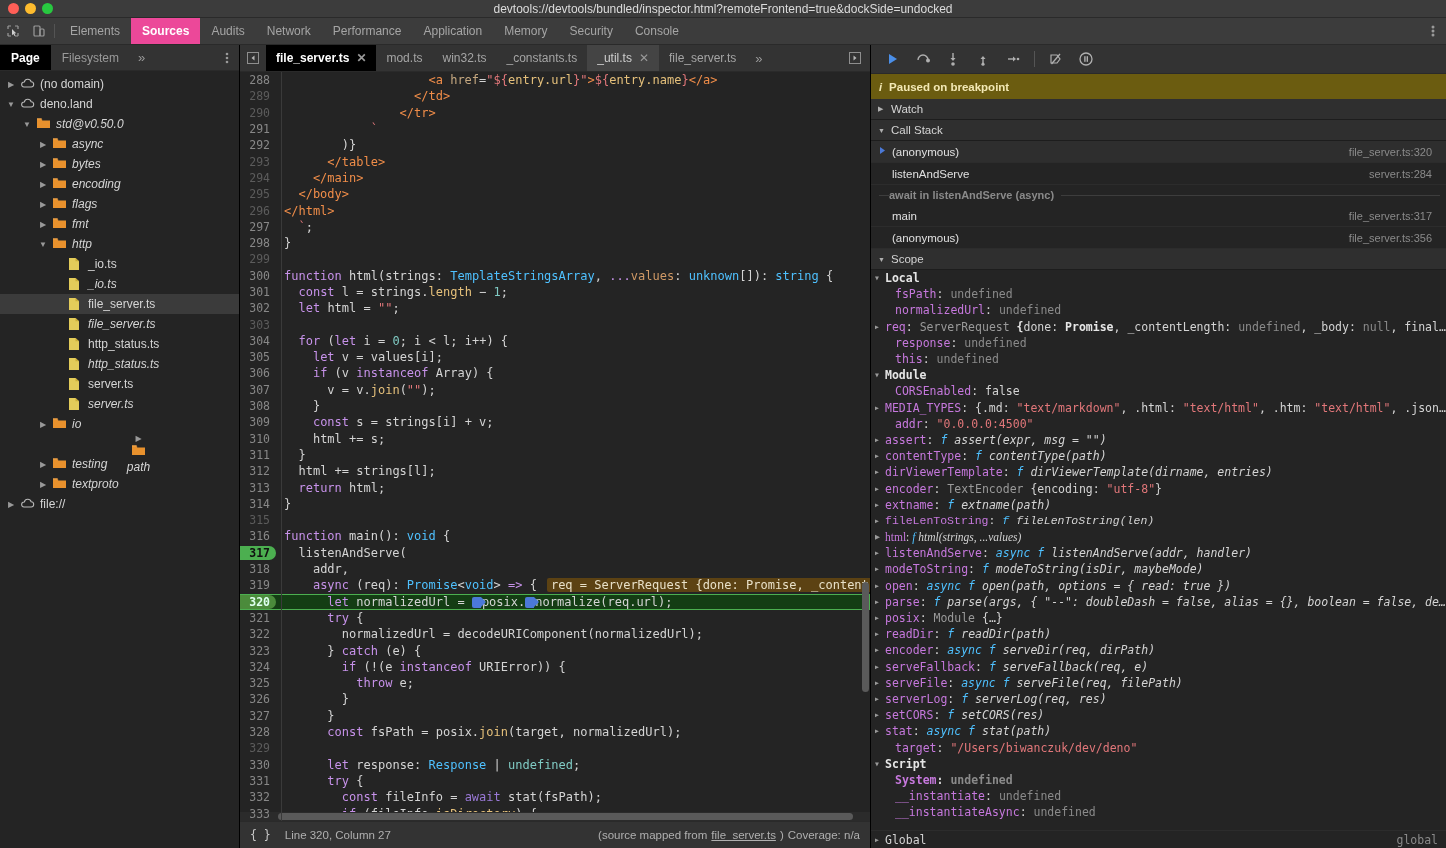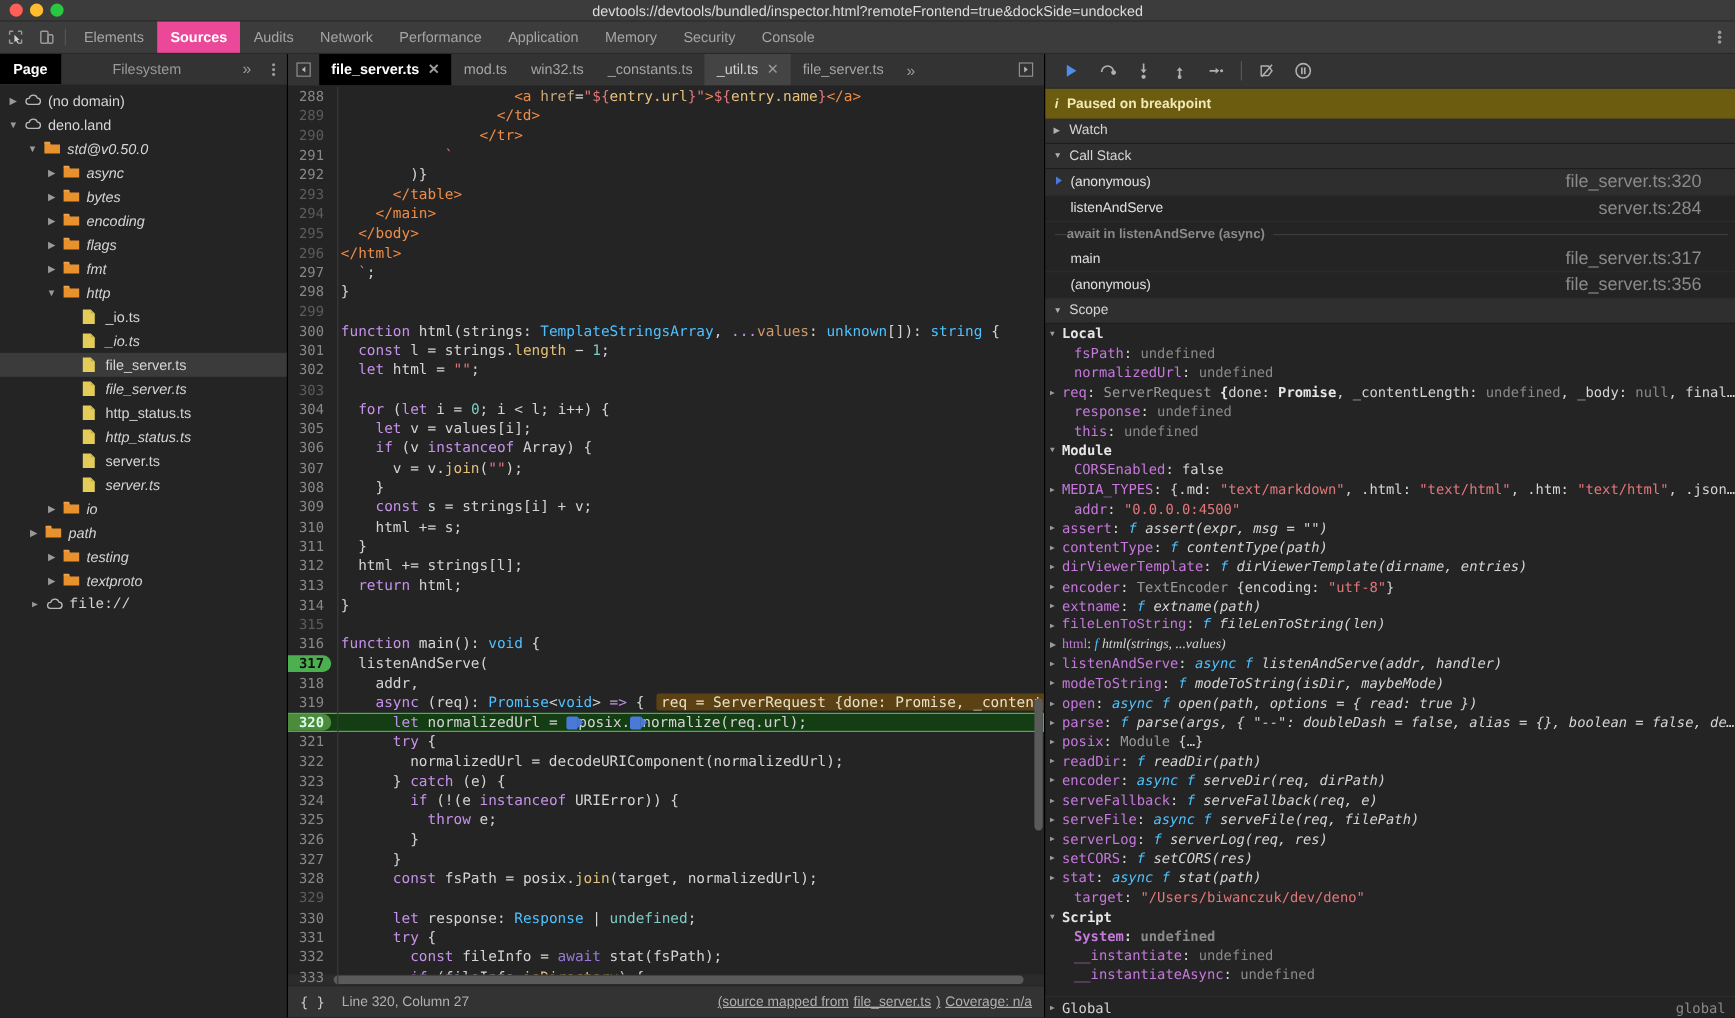--- a/index.html
+++ b/index.html
@@ -119,21 +119,21 @@
   .hscroll { position:absolute; left:0; right:0; bottom:0; height:9px; background:#2b2b2b; }
   .hscroll .thumb { position:absolute; left:38px; top:1px; height:7px; width:575px; background:#5a5a5a; border-radius:4px;}
   .vscroll { position:absolute; right:0; top:0; bottom:9px; width:9px; }
   .vscroll .thumb { position:absolute; right:1px; top:510px; height:110px; width:7px; background:#5a5a5a; border-radius:4px;}
 
   .statusbar {
     height:27px; flex:0 0 27px; background:#333; border-top:1px solid #2a2a2a;
     display:flex; align-items:center; font-size:11.5px; color:#b0b0b0; padding:0 10px;
   }
   .statusbar .prettybtn { margin-right:14px; color:#c9c9c9; font-family:"DejaVu Sans Mono",monospace; cursor:pointer;}
-  .statusbar .right { margin-left:auto; display:flex; gap:4px;text-decoration:underline; }
+  .statusbar .right { margin-left:auto; display:flex; gap:4px; }
   .statusbar .right u { text-decoration:underline; cursor:pointer; }
 
   
   .dbg { width:576px; flex:0 0 576px; display:flex; flex-direction:column; background:#242424; border-left:1px solid #000; overflow:hidden;}
   .dbg-toolbar { height:29px; flex:0 0 29px; background:#333; display:flex; align-items:center; gap:2px; padding-left:8px; border-bottom:1px solid #2a2a2a;}
   .dbtn { width:28px; height:24px; display:flex; align-items:center; justify-content:center; cursor:pointer; border-radius:2px;}
   .dsep { width:1px; height:16px; background:#555; margin:0 5px; }
   .pausebar {
     height:25px; flex:0 0 25px; background:#6b5c10; color:#f3e9b5; display:flex; align-items:center;
     gap:7px; padding-left:8px; font-size:11.5px; font-weight:bold;
@@ -142,21 +142,21 @@
   .sect-head {
     height:21px; display:flex; align-items:center; gap:5px; padding-left:7px;
     font-size:11.5px; color:#d4d4d4; background:#2f2f2f; border-bottom:1px solid #1d1d1d; cursor:pointer;
   }
   .tri { font-size:7px; color:#b0b0b0; display:inline-block; width:8px;}
   .tri.open::before{content:"\25BC";} .tri.closed::before{content:"\25B6";}
   .cs-row {
     height:22px; display:flex; align-items:center; font-size:11.5px; color:#e0e0e0;
     padding-left:8px; cursor:pointer; border-bottom:1px solid #2c2c2c;
   }
-  .cs-row .loc { margin-left:auto; color:#8a8a8a; padding-right:28px; font-size:15px;}
+  .cs-row .loc { margin-left:auto; color:#8a8a8a; padding-right:14px; font-size:11px;}
   .cs-row.sel-frame { background:#2e2e2e; }
   .cs-row .arrow { color:#4b79d8; font-size:9px; margin-right:5px; width:8px;}
   .cs-row .spacer { width:13px; }
   .cs-async {
     height:20px; display:flex; align-items:center; font-size:11px; color:#8a8a8a;
     padding-left:18px; font-weight:bold; position:relative;
   }
   .cs-async::before{content:""; position:absolute; left:8px; right:6px; top:50%; height:1px; background:#3d3d3d; z-index:0;}
   .cs-async span { background:#242424; padding-right:7px; position:relative; z-index:1;}
 
@@ -244,21 +244,21 @@
           <circle cx="2" cy="8" r="1.5" fill="#9a9a9a"></circle>
           <circle cx="2" cy="12" r="1.5" fill="#9a9a9a"></circle>
       </svg>
     </div>
   </div>
 
   <div class="body">
 
     <div class="nav">
       <div class="nav-tabs">
-        <div id="nav-tabs" style="display:flex;gap:32px;">
+        <div id="nav-tabs" style="display:flex;">
             <div class="ntab active">Page</div>
             <div class="ntab">Filesystem</div>
             <div class="ntab more">»</div>
           </div>
         <div class="kebab">
           <svg width="4" height="14" viewBox="0 0 4 14">
             <circle cx="2" cy="3" r="1.3" fill="#9a9a9a"></circle>
               <circle cx="2" cy="7" r="1.3" fill="#9a9a9a"></circle>
               <circle cx="2" cy="11" r="1.3" fill="#9a9a9a"></circle>
           </svg>
@@ -436,21 +436,21 @@
           <div class="trow" style="padding-left: 38px;">
             <span class="tw closed"></span>
             <span class="ico folder" style="margin-left: 4px;">
               <svg width="15" height="12" viewBox="0 0 15 12">
                 <path d="M1 2h4.2l1.2 1.5H14V11H1z" fill="#e8912d"></path>
                 <path d="M1 1.2h4.4l1 1.4H1z" fill="#f0a44a"></path>
               </svg>
             </span>
             <span class="tlabel italic">io</span>
           </div>
-          <div class="trow" style="padding-left: 23px;">
+          <div class="trow" style="padding-left: 38px; flex-direction: column;">
             <span class="tw closed"></span>
             <span class="ico folder" style="margin-left: 4px;">
               <svg width="15" height="12" viewBox="0 0 15 12">
                 <path d="M1 2h4.2l1.2 1.5H14V11H1z" fill="#e8912d"></path>
                 <path d="M1 1.2h4.4l1 1.4H1z" fill="#f0a44a"></path>
               </svg>
             </span>
             <span class="tlabel italic">path</span>
           </div>
           <div class="trow" style="padding-left: 38px;">
@@ -466,21 +466,21 @@
           <div class="trow" style="padding-left: 38px;">
             <span class="tw closed"></span>
             <span class="ico folder" style="margin-left: 4px;">
               <svg width="15" height="12" viewBox="0 0 15 12">
                 <path d="M1 2h4.2l1.2 1.5H14V11H1z" fill="#e8912d"></path>
                 <path d="M1 1.2h4.4l1 1.4H1z" fill="#f0a44a"></path>
               </svg>
             </span>
             <span class="tlabel italic">textproto</span>
           </div>
-          <div class="trow" style="padding-left: 24px; font-family: Liberation Mono, monospace;">
+          <div class="trow" style="padding-left: 6px;">
             <span class="tw closed"></span>
             <span class="ico cloud" style="margin-left: 4px;">
               <svg width="15" height="13" viewBox="0 0 15 13">
                 <path d="M4 10h7a2.6 2.6 0 0 0 .2-5.2A3.6 3.6 0 0 0 4.3 5 2.5 2.5 0 0 0 4 10z" fill="none" stroke="#b9b9b9" stroke-width="1.1"></path>
               </svg>
             </span>
             <span class="tlabel">file://</span>
           </div>
         </div>
     </div>

